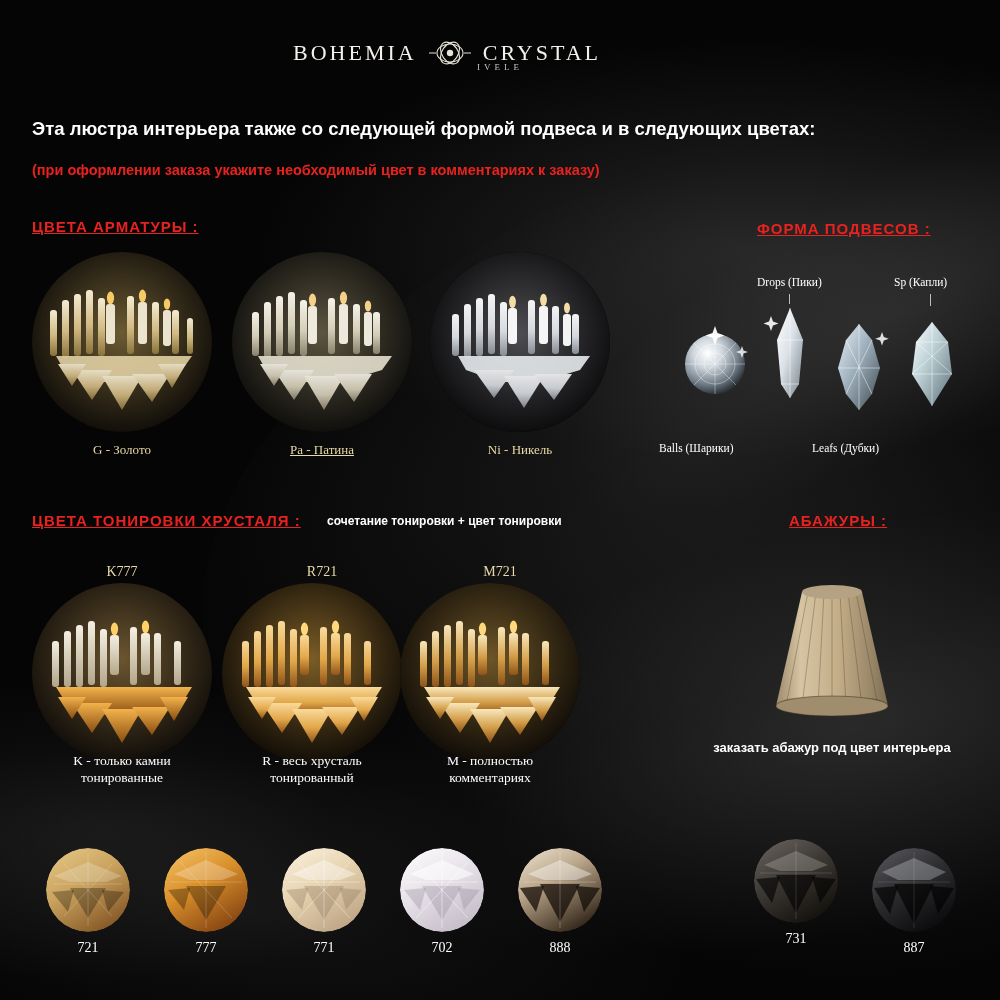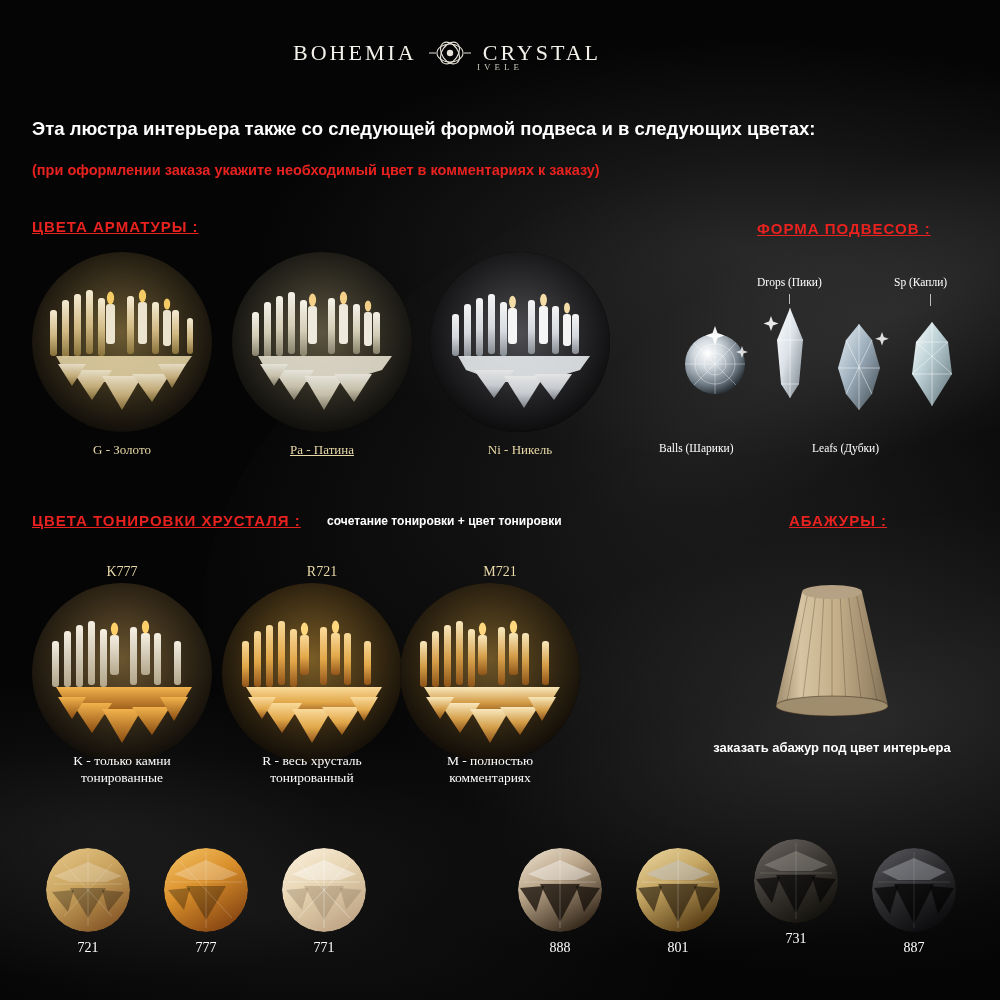--- a/index.html
+++ b/index.html
@@ -646,20 +646,46 @@
             <path d="M58 40 L64 62 L80 42 Z"></path>
           </g>
         <g stroke="rgba(255,255,255,0.45)" stroke-width="0.8" fill="none">
             <path d="M42 4 V80 M6 34 H78 M16 14 L68 70 M68 14 L16 70"></path>
           </g>
       </svg>
     </div>
     <div class="sw-label">771</div>
   </div>
 
+  <div class="sw-item" style="left:400px; top:848px;">
+    <div class="sw-circle">
+      <svg viewBox="0 0 84 84" width="84" height="84">
+        <defs>
+            <linearGradient id="s3" x1="0" y1="0" x2="0.6" y2="1">
+          <stop offset="0%" stop-color="#ffffff"></stop>
+              <stop offset="50%" stop-color="#e7e2e9"></stop>
+              <stop offset="100%" stop-color="#c7bfca"></stop>
+        </linearGradient>
+          </defs>
+        <circle cx="42" cy="42" r="42" fill="url(#s3)"></circle>
+        <g fill="rgba(255,255,255,0.55)">
+            <path d="M10 26 L42 12 L74 26 L58 32 L26 32 Z"></path>
+          </g>
+        <g fill="rgba(150,140,155,0.35)">
+            <path d="M22 38 L42 72 L62 38 Z"></path>
+            <path d="M4 42 L20 62 L26 40 Z"></path>
+            <path d="M58 40 L64 62 L80 42 Z"></path>
+          </g>
+        <g stroke="rgba(255,255,255,0.6)" stroke-width="0.8" fill="none">
+            <path d="M42 4 V80 M6 34 H78 M16 14 L68 70 M68 14 L16 70"></path>
+          </g>
+      </svg>
+    </div>
+    <div class="sw-label">702</div>
+  </div>
 
   <div class="sw-item" style="left:518px; top:848px;">
     <div class="sw-circle">
       <svg viewBox="0 0 84 84" width="84" height="84">
         <defs>
             <linearGradient id="s4" x1="0" y1="0" x2="0.6" y2="1">
           <stop offset="0%" stop-color="#f1e6d4"></stop>
               <stop offset="45%" stop-color="#b9a488"></stop>
               <stop offset="100%" stop-color="#3a2d1f"></stop>
         </linearGradient>
@@ -674,46 +700,20 @@
             <path d="M58 38 L66 64 L82 40 Z"></path>
           </g>
         <g stroke="rgba(255,255,255,0.3)" stroke-width="0.8" fill="none">
             <path d="M42 4 V80 M6 34 H78"></path>
           </g>
       </svg>
     </div>
     <div class="sw-label">888</div>
   </div>
 
-  <div class="sw-item" style="left:636px; top:848px;">
-    <div class="sw-circle">
-      <svg viewBox="0 0 84 84" width="84" height="84">
-        <defs>
-            <linearGradient id="s5" x1="0" y1="0" x2="0.6" y2="1">
-          <stop offset="0%" stop-color="#edd9a6"></stop>
-              <stop offset="45%" stop-color="#c6a764"></stop>
-              <stop offset="100%" stop-color="#5d4218"></stop>
-        </linearGradient>
-          </defs>
-        <circle cx="42" cy="42" r="42" fill="url(#s5)"></circle>
-        <g fill="rgba(190,200,215,0.45)">
-            <path d="M10 26 L42 12 L74 26 L58 32 L26 32 Z"></path>
-          </g>
-        <g fill="rgba(30,22,10,0.6)">
-            <path d="M22 36 L42 74 L62 36 Z"></path>
-            <path d="M2 40 L18 64 L26 38 Z"></path>
-            <path d="M58 38 L66 64 L82 40 Z"></path>
-          </g>
-        <g stroke="rgba(255,255,255,0.3)" stroke-width="0.8" fill="none">
-            <path d="M42 4 V80 M6 34 H78"></path>
-          </g>
-      </svg>
-    </div>
-    <div class="sw-label">801</div>
-  </div>
 
   <div class="sw-item" style="left:754px; top:839px;">
     <div class="sw-circle">
       <svg viewBox="0 0 84 84" width="84" height="84">
         <defs>
             <linearGradient id="s6" x1="0" y1="0" x2="0.6" y2="1">
           <stop offset="0%" stop-color="#6d6762"></stop>
               <stop offset="50%" stop-color="#3d3935"></stop>
               <stop offset="100%" stop-color="#16140f"></stop>
         </linearGradient>

